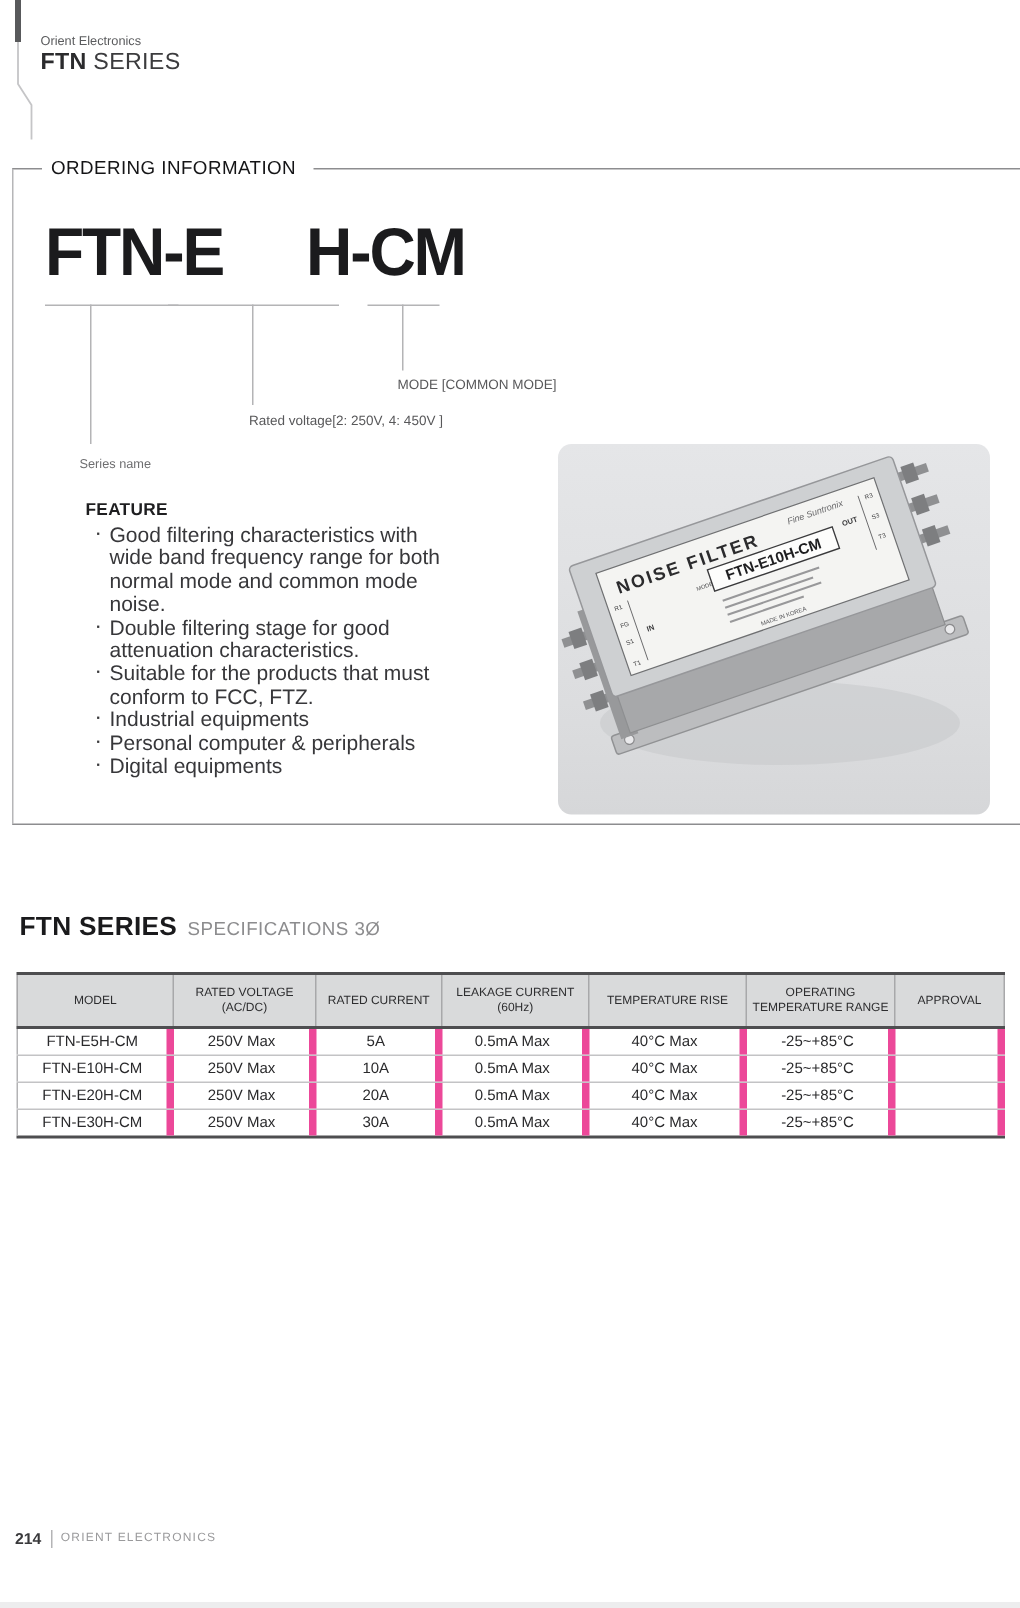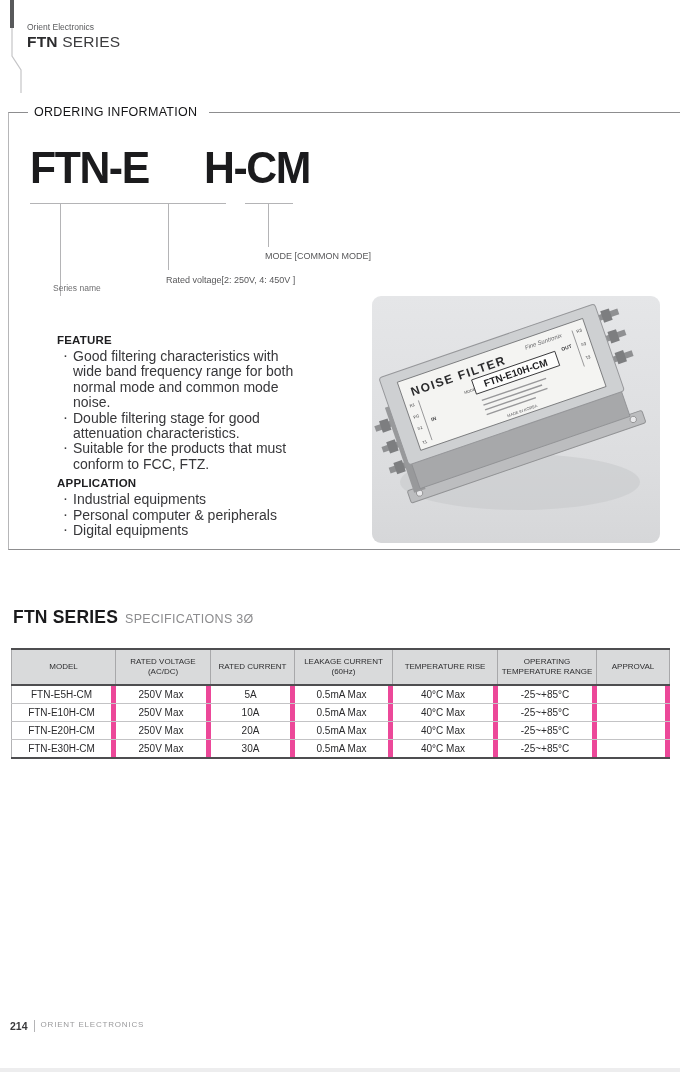--- a/index.html
+++ b/index.html
@@ -81,39 +81,38 @@
 
 <div class="h-line" style="left:30px;top:203px;width:89px"></div>
 <div class="h-line" style="left:112px;top:203px;width:114px"></div>
 <div class="h-line" style="left:245px;top:203px;width:48px"></div>
 <div class="v-line" style="left:60px;top:203px;height:93px"></div>
 <div class="v-line" style="left:168px;top:203px;height:67px"></div>
 <div class="v-line" style="left:268px;top:203px;height:44px"></div>
 
 <div class="callout" style="left:265px;top:251px">MODE [COMMON MODE]</div>
 <div class="callout" style="left:166px;top:275px">Rated voltage[2: 250V, 4: 450V ]</div>
-<div class="callout small" style="left:53px;top:283px">Series name</div>
+<div class="callout small" style="left:53px;top:304px">Series name</div>
 
 <div class="abs left-col">
   <div class="blk-heading">FEATURE</div>
   <div>
       <div class="bullet-item">
         <span class="bullet">·</span>
         <span class="btext">Good filtering characteristics with wide band frequency range for both normal mode and common mode noise.</span>
       </div>
       <div class="bullet-item">
         <span class="bullet">·</span>
         <span class="btext">Double filtering stage for good attenuation characteristics.</span>
       </div>
       <div class="bullet-item">
         <span class="bullet">·</span>
         <span class="btext">Suitable for the products that must conform to FCC, FTZ.</span>
       </div>
     </div>
-  <div class="blk-heading app">APPLICATION</div>
   <div>
       <div class="bullet-item">
         <span class="bullet">·</span>
         <span class="btext">Industrial equipments</span>
       </div>
       <div class="bullet-item">
         <span class="bullet">·</span>
         <span class="btext">Personal computer &amp; peripherals</span>
       </div>
       <div class="bullet-item">

